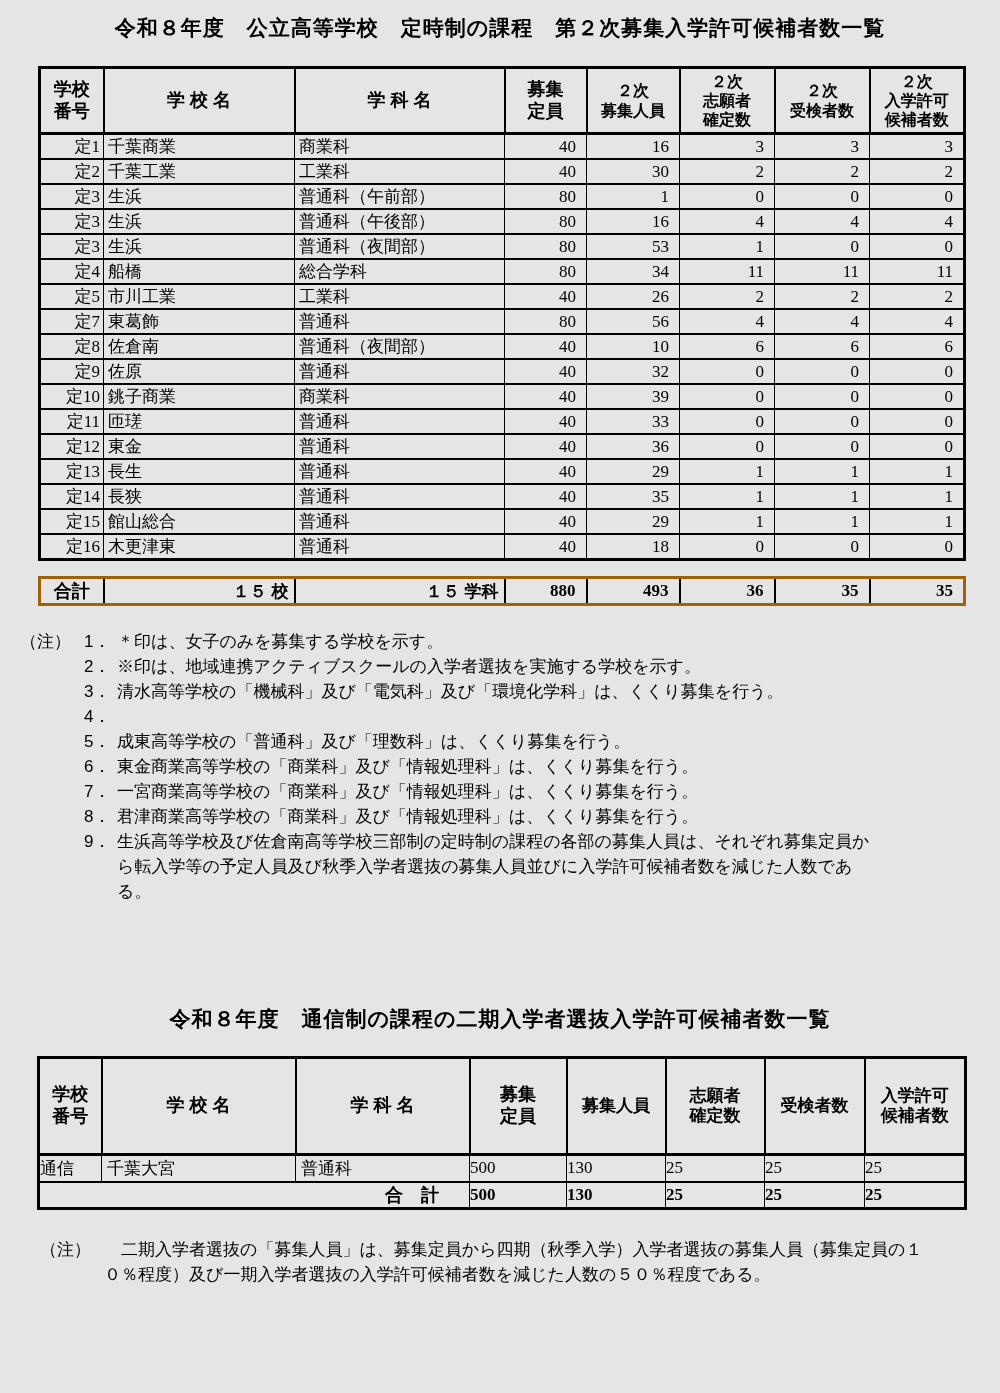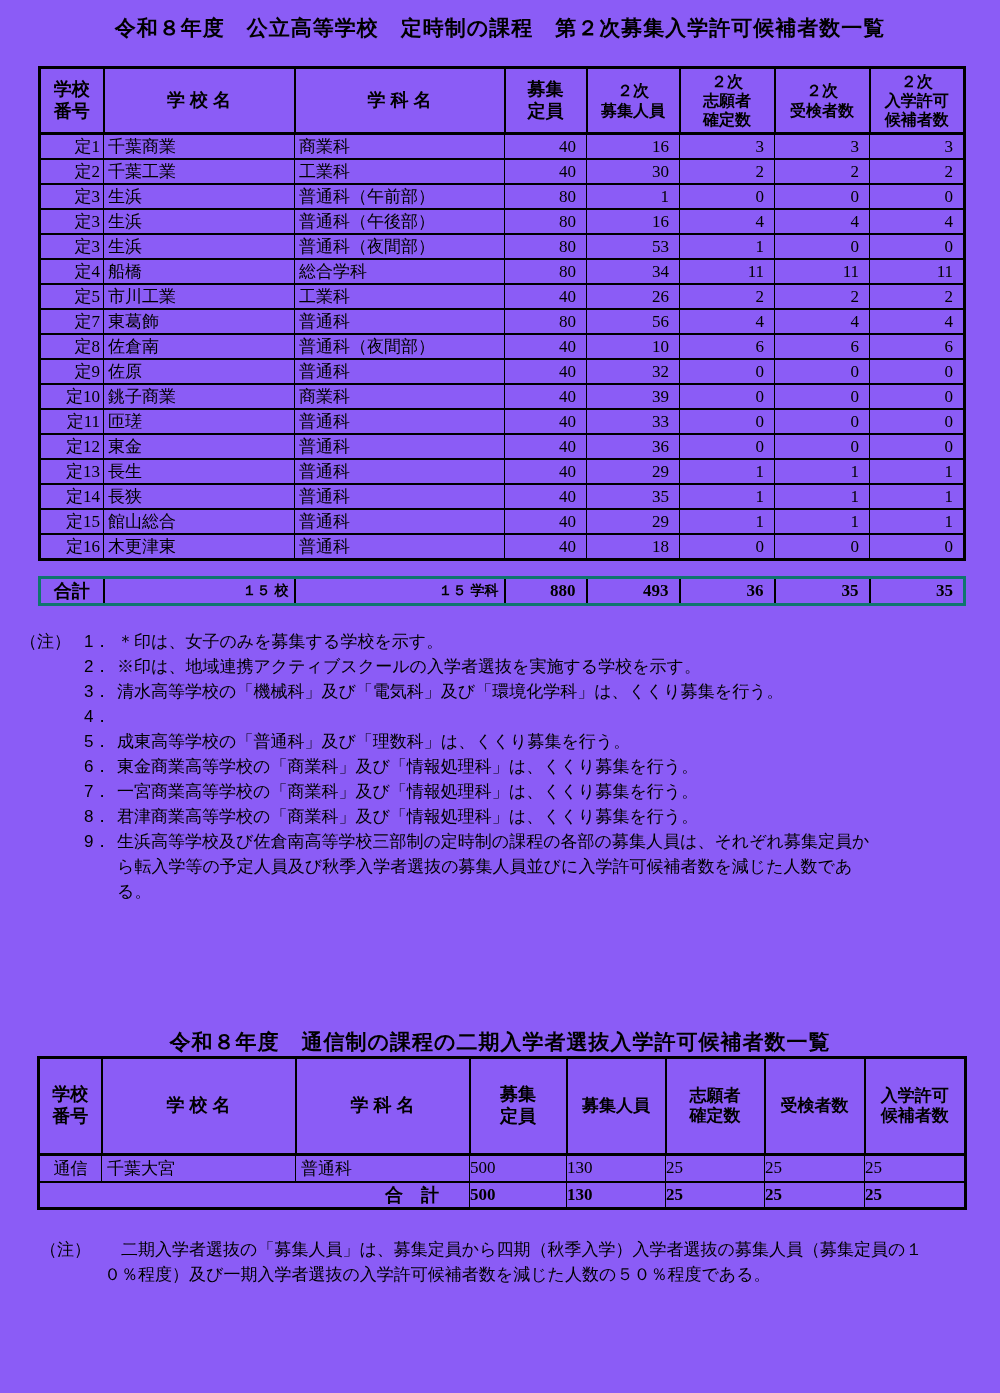--- a/index.html
+++ b/index.html
@@ -2,30 +2,30 @@
 <html><head>
 <meta charset="utf-8">
 <style>
   * { margin:0; padding:0; box-sizing:border-box; }
   html,body { background:#ffffff; }
   body {
     width:1000px; height:1393px;
     font-family:"Liberation Sans", sans-serif;
     color:#000;
   }
-  .page { position:relative; width:1000px; height:1393px; background:#8b5cf6; overflow:hidden; }
+  .page { position:relative; width:1000px; height:1393px; background:#e5e5e5; overflow:hidden; }
 
   .doc-title {
     position:absolute; left:0; width:1000px;
     text-align:center; font-weight:bold; font-size:21px;
     font-family:"Liberation Sans", sans-serif;
     letter-spacing:1px; white-space:nowrap;
   }
   #title1 { top:14px; }
-  #title2 { top:1005px;margin-top:23px; }
+  #title2 { top:1005px; }
 
   table.dtable {
     border-collapse:collapse; table-layout:fixed; width:100%;
     border:3px solid #000;
   }
   table.dtable th {
     border:2px solid #000; border-bottom:3px solid #000;
     font-weight:bold; text-align:center; vertical-align:middle;
     white-space:pre-line; line-height:1.2;
     font-family:"Liberation Sans", sans-serif;
@@ -42,42 +42,42 @@
   #table1 thead tr { height:66px; }
   #table1 tbody tr { height:24.4px; }
   #table1 th.big { font-size:18px; }
   #table1 th.mid { font-size:16px; }
   #table1 td:nth-child(1) { text-align:right; padding-right:3px; }
   #table1 td:nth-child(2), #table1 td:nth-child(3) { text-align:left; padding-left:4px;margin-top:16px; }
   #table1 td:nth-child(n+4) { text-align:right; padding-right:10px; }
 
   
   #total1 { position:absolute; left:38px; top:576px; width:925px; }
-  #total1 table { border-collapse:collapse; table-layout:fixed; width:100%; border:3px solid #0f766e;padding-left:32px; }
+  #total1 table { border-collapse:collapse; table-layout:fixed; width:100%; border:3px solid #a16207;padding-left:32px; }
   #total1 td { border:2px solid #000; height:27px; vertical-align:middle; white-space:nowrap; overflow:hidden; }
   #total1 td.lbl { font-weight:bold; font-size:18px; text-align:center; font-family:"Liberation Sans",sans-serif; }
-  #total1 td.cnt { font-weight:bold; font-size:14px; text-align:right; padding-right:5px; font-family:"Liberation Sans",sans-serif; }
+  #total1 td.cnt { font-weight:bold; font-size:17px; text-align:right; padding-right:5px; font-family:"Liberation Sans",sans-serif; }
   #total1 td.num { font-family:"Liberation Serif","DejaVu Serif",serif; font-weight:600; font-size:17px; text-align:right; padding-right:10px;margin-top:39px; }
 
   
   #notes1 { position:absolute; left:20px; top:629px; width:960px; display:flex; font-size:17px; line-height:25px; }
   #notes1 .marker { width:64px; flex:none; }
   #notes1 .note-list { flex:1; }
   #notes1 .note-item { display:flex; }
   #notes1 .note-item .num { width:33px; flex:none; }
   #notes1 .note-item .txt { width:762px; }
 
   
   #table2 { position:absolute; left:37px; top:1056px; width:927px; }
   #table2 thead tr { height:97px; }
   #table2 tbody tr { height:27px; }
   #table2 tbody.totalbody tr { height:26px; }
   #table2 th.big { font-size:18px; }
   #table2 th.mid { font-size:17px; }
-  #table2 td:nth-child(1) { text-align:center; }
+  #table2 td:nth-child(1) { }
   #table2 tbody.databody td:nth-child(2), #table2 tbody.databody td:nth-child(3) { text-align:left; padding-left:5px; }
   #table2 td.num { padding-right:12px; }
   #table2 td.total-label {
     font-family:"Liberation Sans",sans-serif; font-weight:bold; font-size:18px;
     text-align:right; padding-right:30px;margin-top:45px;
   }
   #table2 tbody.totalbody td.num { font-weight:600; }
 
   
   #note2 { position:absolute; left:40px; top:1237px; width:930px; display:flex; font-size:17px; line-height:25px; }

